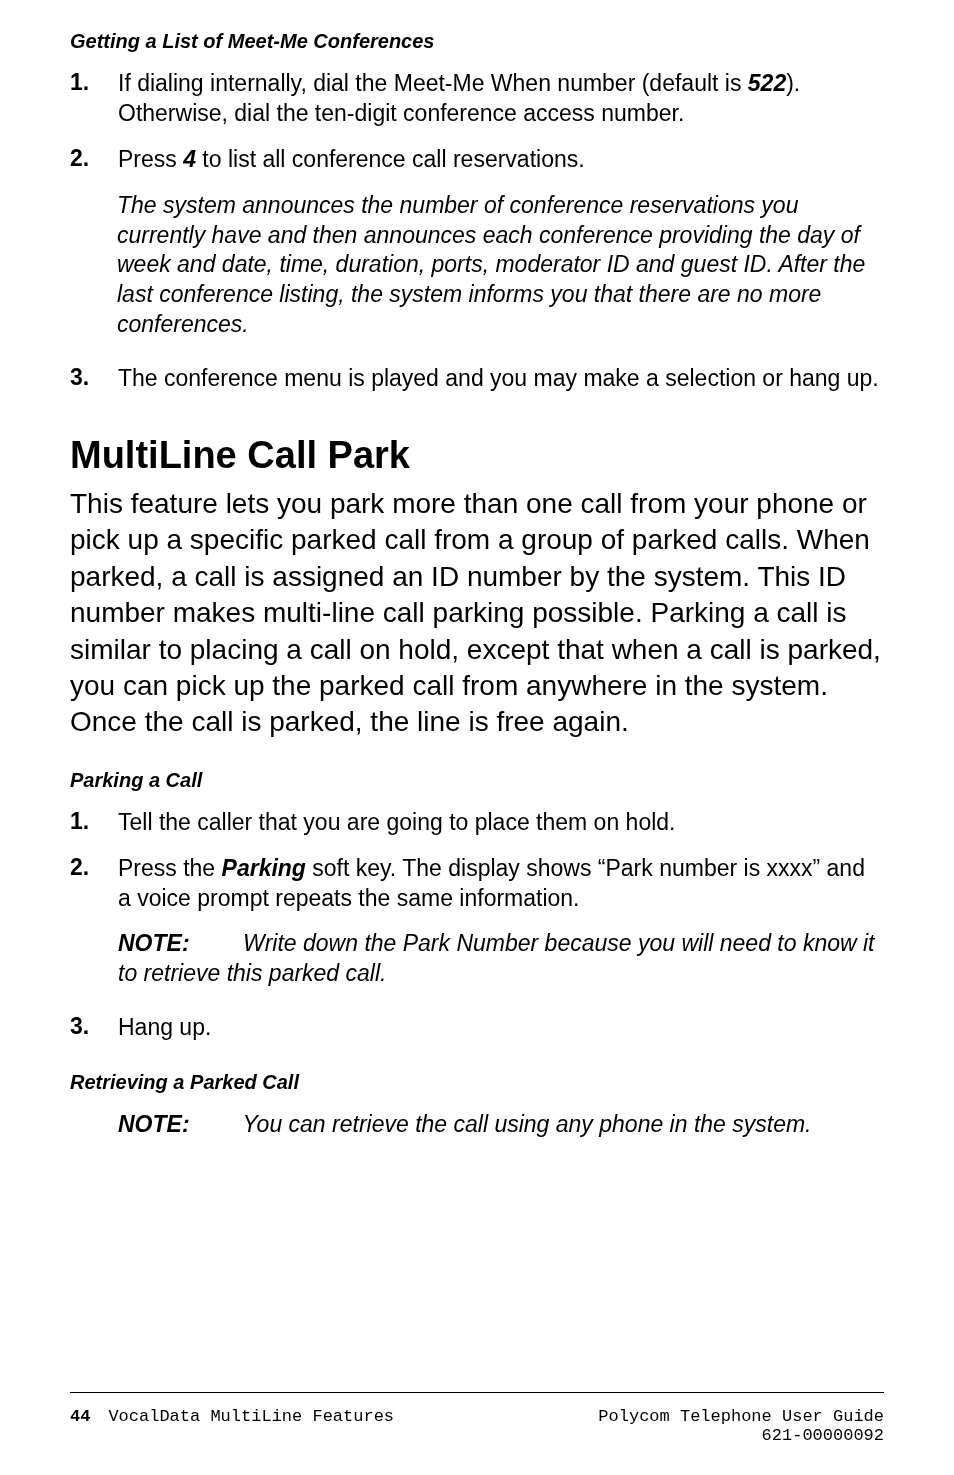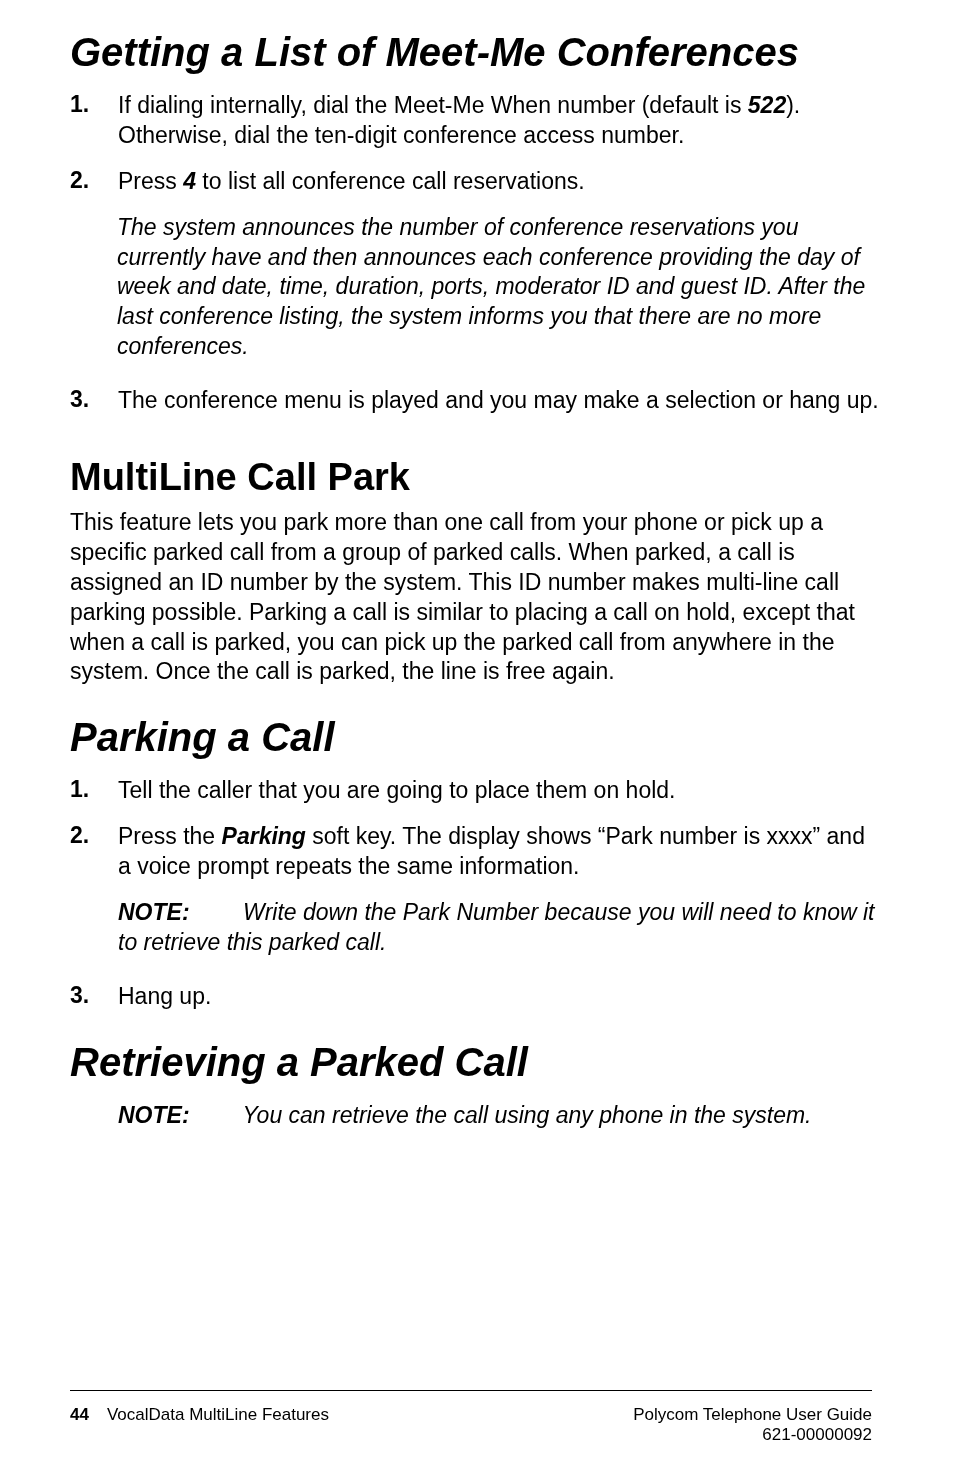--- a/index.html
+++ b/index.html
@@ -13,21 +13,21 @@
       color: #000;
       width: 954px;
       height: 1475px;
       padding: 30px 70px 40px 70px;
       position: relative;
     }
     .content {
       min-height: 1330px;
     }
     .h2 {
-      font-size: 40px;
+      font-size: 20px;
       font-weight: bold;
       font-style: italic;
       margin-bottom: 16px;
     }
     .numbered-item {
       display: flex;
       margin-bottom: 16px;
     }
     .numbered-item .num {
       font-weight: bold;
@@ -53,32 +53,33 @@
       font-weight: bold;
       font-style: italic;
     }
     .h1 {
       font-size: 38px;
       font-weight: bold;
       margin-top: 40px;
       margin-bottom: 9px;
     }
     .para {
-      font-size: 23px;
+      font-size: 28px;
       line-height: 1.3;
       margin-bottom: 24px;
     }
     .gap-top {
       margin-top: 28px;
     }
     .footer {
       position: absolute;
       bottom: 30px;
       left: 70px;
-      right: 82px;
+      right: 70px;
+      font-family: Liberation Mono, monospace;
     }
     .footer-line {
       border-top: 1.5px solid #000;
       margin-bottom: 14px;
     }
     .footer-row {
       display: flex;
       justify-content: space-between;
       font-size: 17px;
     }

